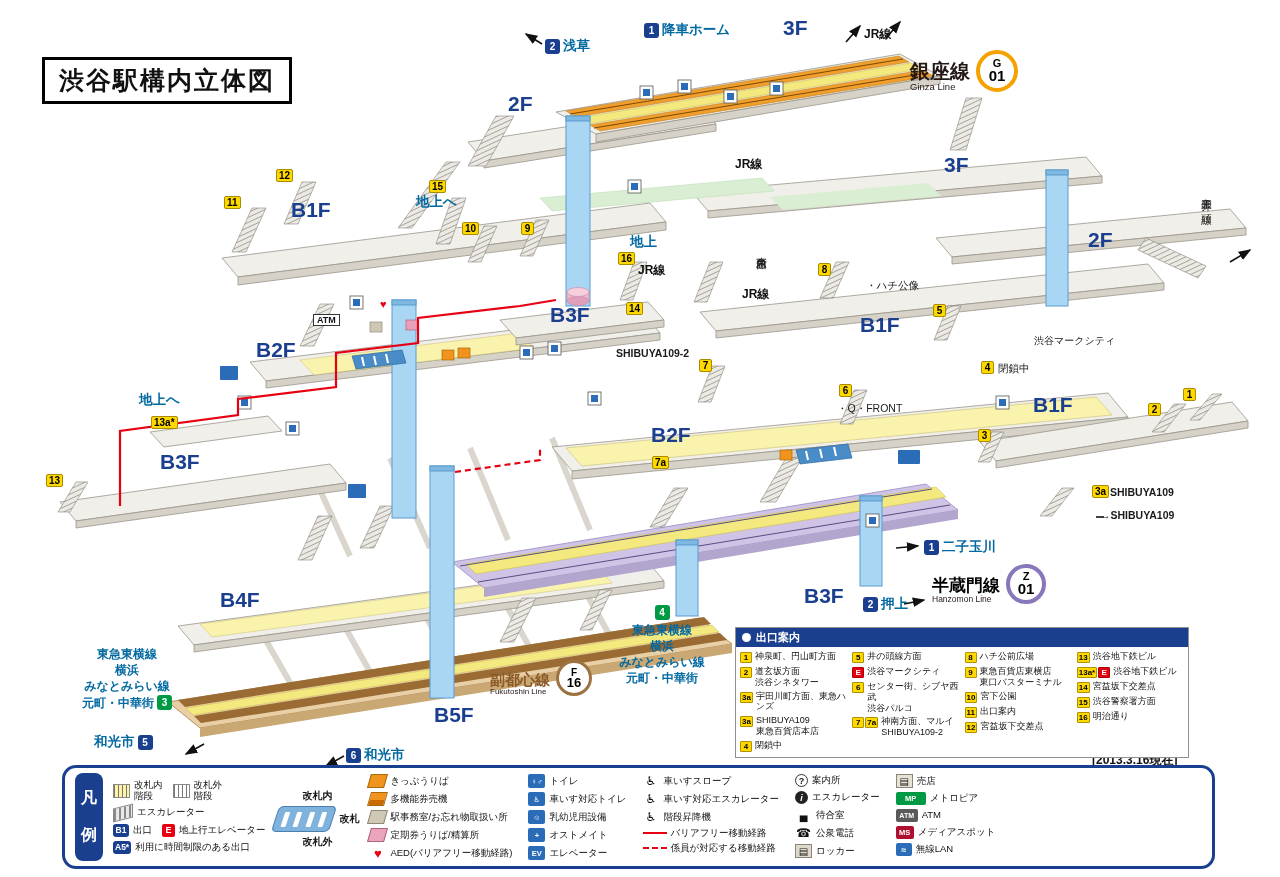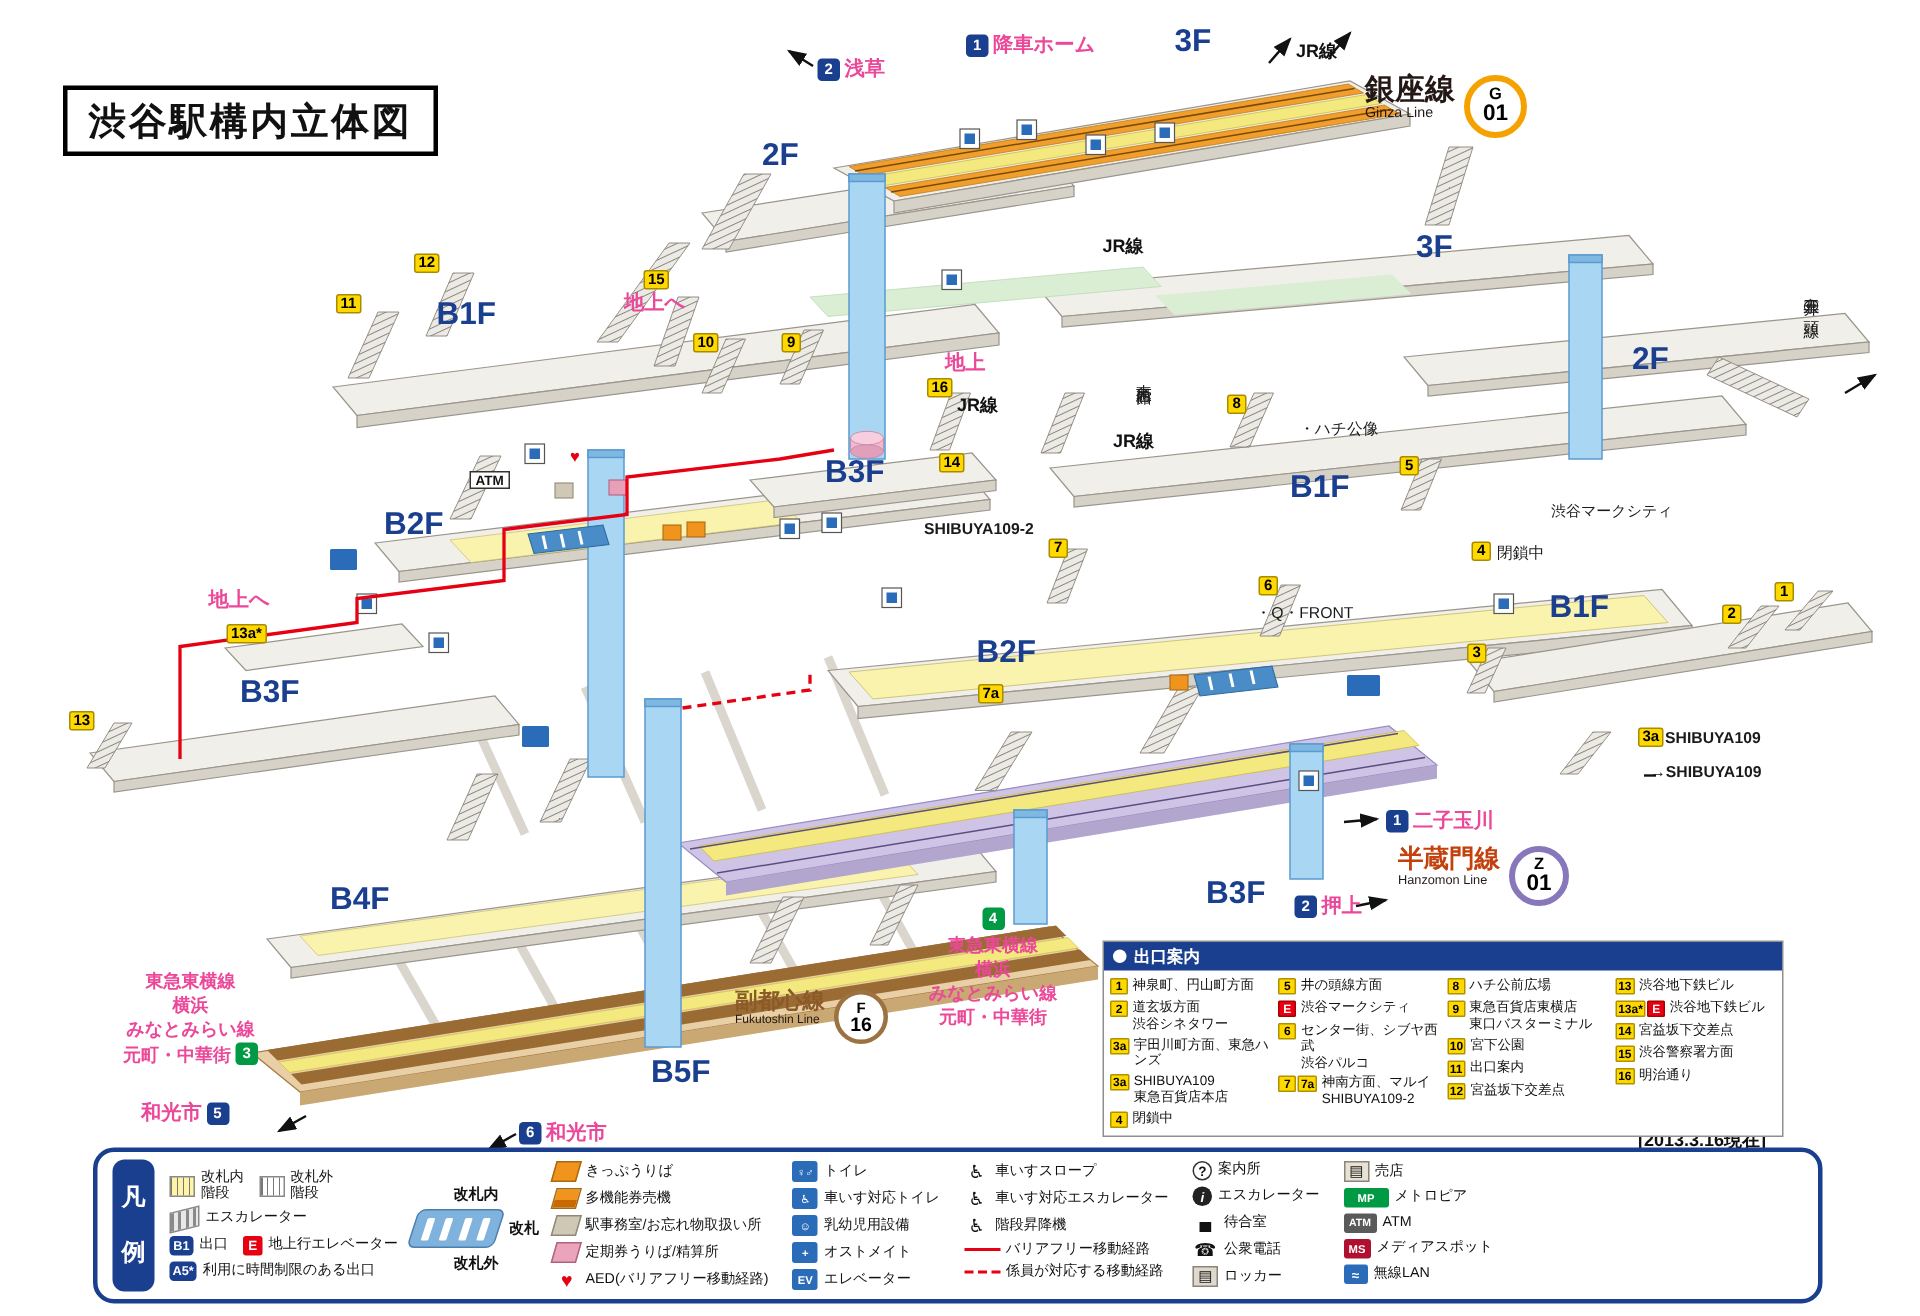--- a/index.html
+++ b/index.html
@@ -17,35 +17,35 @@
   
   .xbadge{position:absolute;background:#ffd800;border:1px solid #a88c00;font-size:10px;font-weight:bold;
     color:#000;padding:0 2px;height:13px;min-width:13px;display:flex;align-items:center;justify-content:center;
     border-radius:2px;box-sizing:border-box;white-space:nowrap;}
 
   
   .dir{position:absolute;display:flex;align-items:center;gap:3px;white-space:nowrap;}
   .rbadge{width:15px;height:15px;background:#1b3f8f;color:#fff;font-size:10px;font-weight:bold;
     display:inline-flex;align-items:center;justify-content:center;border-radius:3px;flex:none;}
   .rbadge.green{background:#009944;}
-  .dir-label{color:#ec4899;font-weight:bold;font-size:13.5px;}
+  .dir-label{color:#0369a1;font-weight:bold;font-size:13.5px;}
   .dir-label.sm{font-size:12px;}
   .toyoko{position:absolute;text-align:center;line-height:1.35;}
   .toyoko .row{display:flex;align-items:center;justify-content:center;gap:3px;}
 
   .jr{position:absolute;color:#111;font-weight:bold;font-size:12px;white-space:nowrap;}
   .small-label{position:absolute;color:#1a1a1a;font-size:10.5px;white-space:nowrap;}
   .small-label.bold{font-weight:bold;}
   .v{writing-mode:vertical-rl;letter-spacing:1px;}
   .atm-box{position:absolute;border:1px solid #333;background:#fff;font-size:9px;font-weight:bold;
     padding:0 3px;color:#111;}
   .date-note{position:absolute;color:#111;font-size:12px;font-weight:bold;}
 
   
-  .line-head{position:absolute;display:flex;align-items:flex-start;gap:6px;white-space:nowrap;}
+  .line-head{position:absolute;display:flex;align-items:flex-end;gap:6px;white-space:nowrap;}
   .line-names{display:flex;flex-direction:column;line-height:1.05;}
   .line-name{font-weight:bold;color:#231815;}
   .line-en{font-size:9.5px;color:#231815;}
   .line-circle{border-radius:50%;background:#fff;display:flex;flex-direction:column;align-items:center;
     justify-content:center;line-height:.9;font-weight:bold;color:#000;flex:none;box-sizing:border-box;}
   .line-circle.ginza{width:42px;height:42px;border:4px solid #f5a200;}
   .line-circle.hanzo{width:40px;height:40px;border:4px solid #8877bb;}
   .line-circle.fuku{width:36px;height:36px;border:3.5px solid #9b7240;}
   .lc-letter{font-size:11px;}
   .lc-num{font-size:15px;}
@@ -339,21 +339,21 @@
       <div class="line-en">Ginza Line</div>
     </div>
     <div class="line-circle ginza">
       <span class="lc-letter">G</span>
       <span class="lc-num">01</span>
     </div>
   </div>
 
   <div class="line-head" style="left:932px;top:564px;">
     <div class="line-names">
-      <div class="line-name" style="font-size:17px;color:#c2410c;">半蔵門線</div>
+      <div class="line-name" style="font-size:17px;color:#000000;">半蔵門線</div>
       <div class="line-en" style="font-size:8.5px;">Hanzomon Line</div>
     </div>
     <div class="line-circle hanzo">
       <span class="lc-letter">Z</span>
       <span class="lc-num">01</span>
     </div>
   </div>
 
   <div class="line-head" style="left:490px;top:660px;">
     <div class="line-names">

